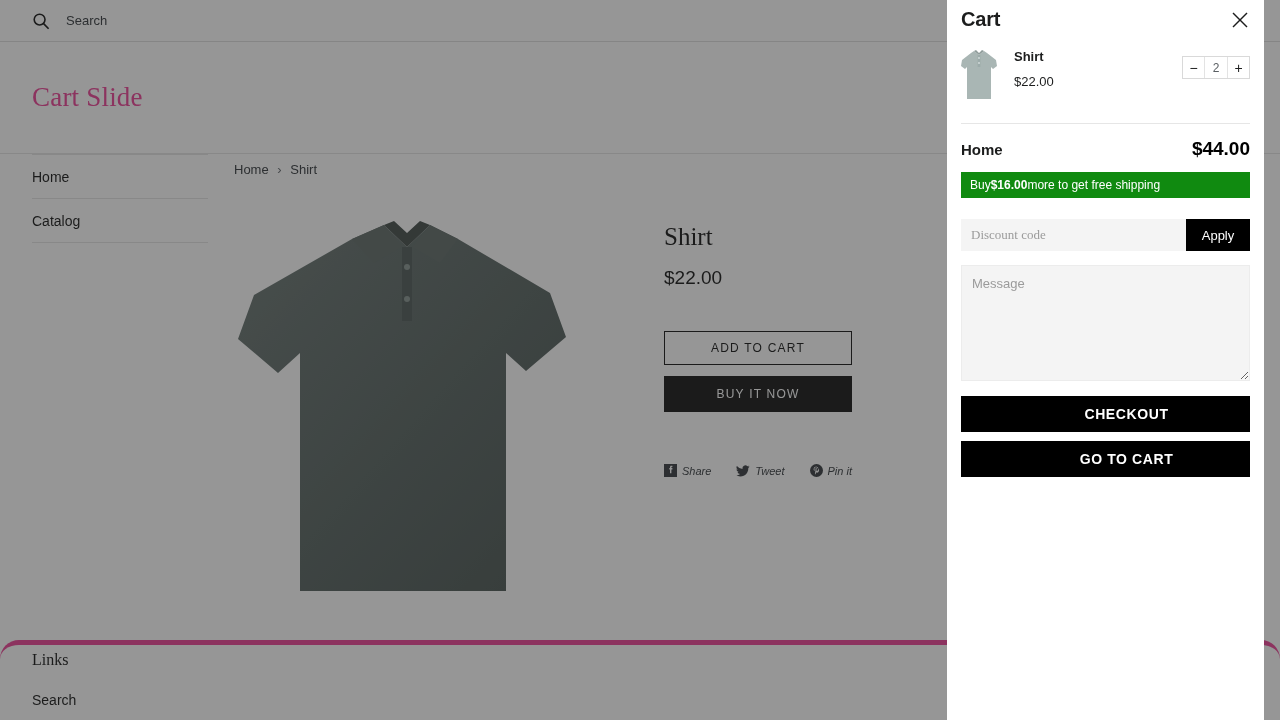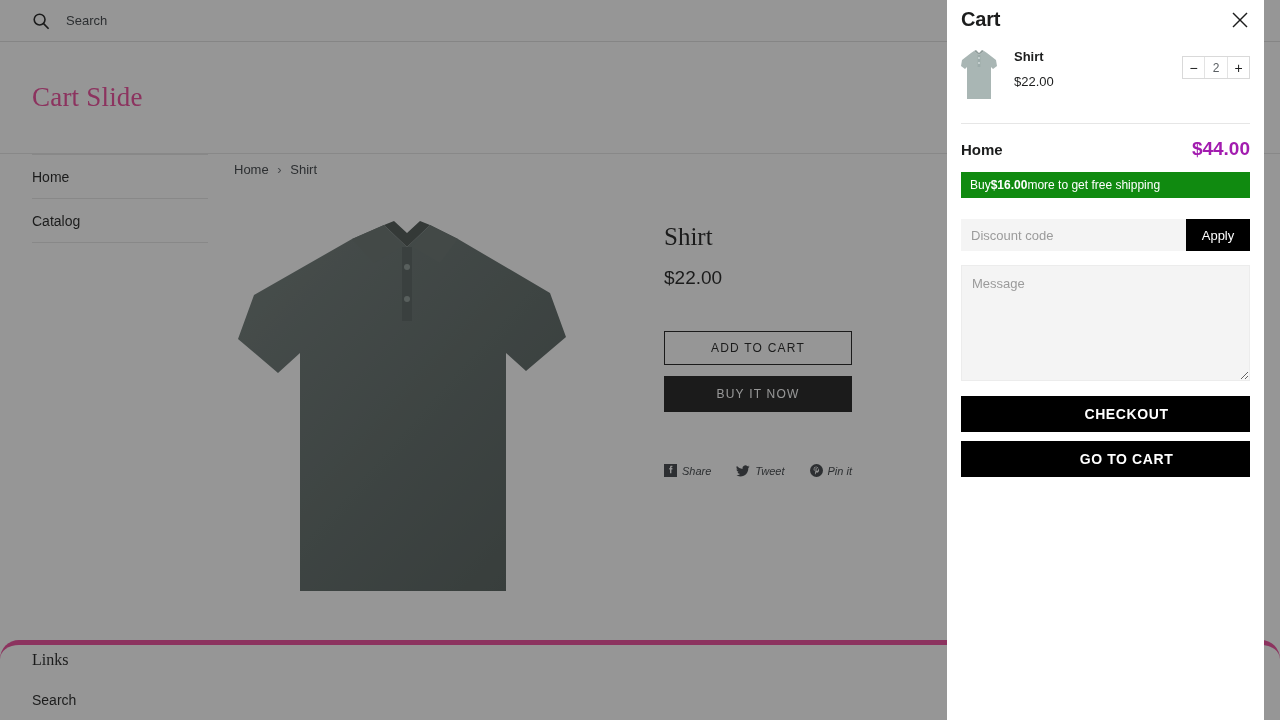--- a/index.html
+++ b/index.html
@@ -162,33 +162,33 @@
     border-right: 1px solid #e3e3e3; text-align: center;
     font-size: 12px; color: #5a5f63; outline: none;
     font-family: "Liberation Sans", sans-serif; background: #fff;
   }
 
   .total-row {
     display: flex; align-items: baseline; justify-content: space-between;
     padding: 14px 0 12px 0;
   }
   .total-label { font-size: 15px; font-weight: 700; color: #1c1d1d; }
-  .total-value { font-size: 19px; font-weight: 700; color: #a21caf; }
+  .total-value { font-size: 19px; font-weight: 700; color: #000000; }
 
   .ship-banner {
     height: 26px; display: flex; align-items: center;
     padding: 0 9px; color: #fff; font-size: 12px;
   }
   .ship-banner b { font-weight: 700; }
 
   .discount-row { display: flex; margin-top: 21px; height: 32px; }
   .discount-input {
     flex: 1; border: none; background: #f4f4f4; outline: none;
     padding: 0 10px; font-size: 13px; color: #8b5cf6;
-    font-family: Liberation Sans, sans-serif;
+    font-family: Liberation Serif, serif;
   }
   .discount-input::placeholder { color: #9b9b9b; }
   .apply-btn {
     width: 64px; background: #000; color: #fff; border: none; cursor: pointer;
     font-size: 13px; font-family: "Liberation Sans", sans-serif;
   }
 
   .msg-box {
     width: 100%; height: 116px; margin-top: 14px;
     background: #f4f4f4; border: 1px solid #ececec; outline: none;

